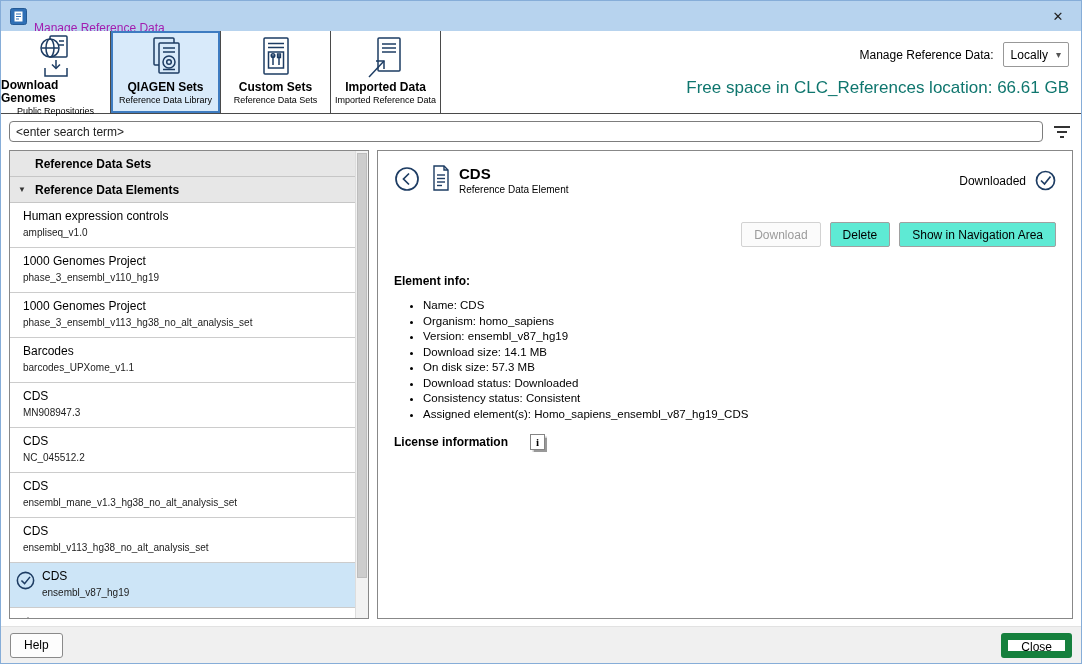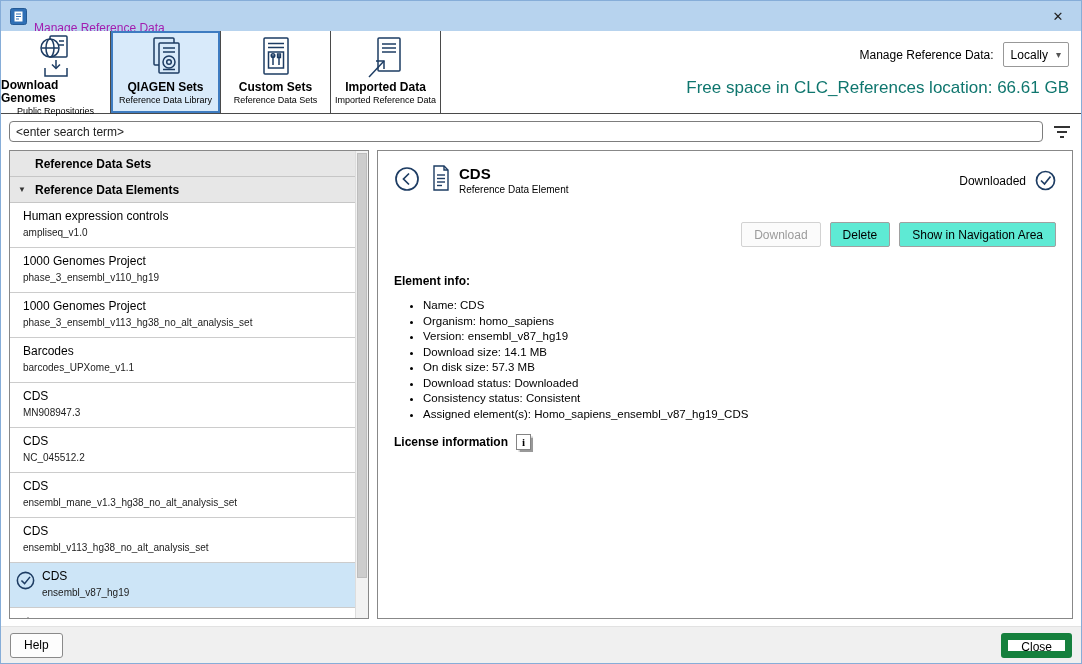--- a/index.html
+++ b/index.html
@@ -116,21 +116,21 @@
   button.std {
     height:25px; padding:0 12px; font-size:12px; font-family:inherit;
     border:1px solid #a0a0a0; background:#5eead4; border-radius:2px; cursor:pointer; color:#000;
   }
   button.std:disabled { color:#9b9b9b; border-color:#d2d2d2; background:#fbfbfb; cursor:default; }
 
   .einfo { font-size:12px; font-weight:bold; color:#000; margin-top:27px; }
   ul.info { margin:11px 0 0 0; padding-left:29px; }
   ul.info li { font-size:11.5px; color:#000; margin-bottom:3.5px; }
 
-  .license { margin-top:14px; display:flex; align-items:center; gap:8px; }
+  .license { margin-top:14px; display:flex; align-items:center; gap:22px; }
   .license-label { font-size:12px; font-weight:bold; color:#000; }
   .info-icon {
     width:15px; height:16px; border:1px solid #848484; background:#fff;
     box-shadow:1.5px 1.5px 1px rgba(0,0,0,0.4);
     display:inline-flex; align-items:center; justify-content:center;
     font-family:"Liberation Serif", serif; font-size:11px; font-weight:bold;
     cursor:pointer;
   }
 
   

